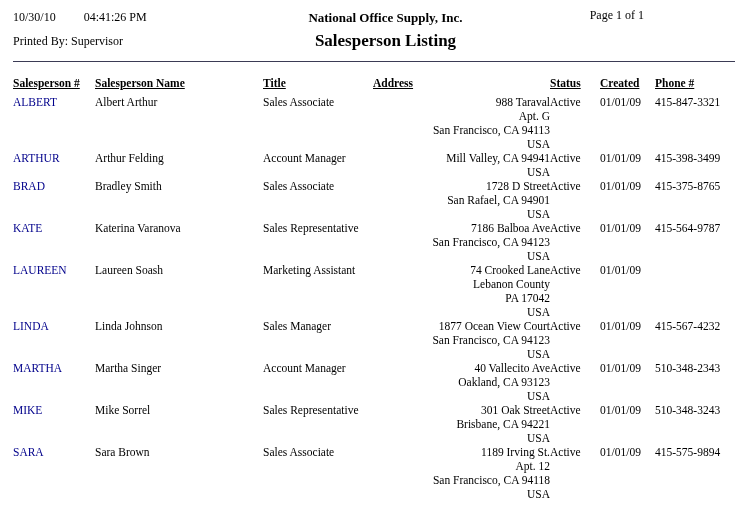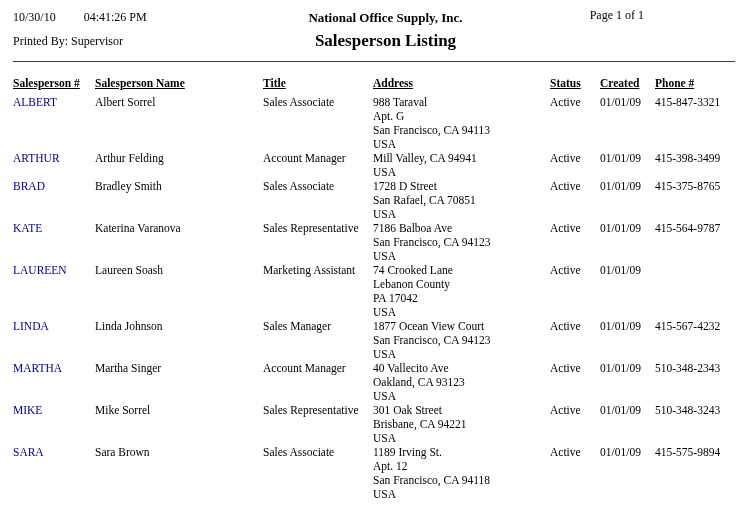--- a/index.html
+++ b/index.html
@@ -43,21 +43,21 @@
     font-weight:bold;
     padding:14px 0 5px 0;
   }
   .colhead span { text-decoration:underline; }
   .row { display:contents; }
   .cell { padding:0; vertical-align:top; }
   .cell-id {
     color:#00008B;
     font-weight:normal;
   }
-  .cell-address div { white-space:nowrap; }
+  .cell-address div { white-space:nowrap;text-align:right; }
 </style>
 </head>
 <body>
 
 <div class="page">
 
   <div class="report-header">
     <div class="hdr-left">
       <div class="datetime">
         <span>10/30/10</span>
@@ -82,21 +82,21 @@
       <div class="colhead"><span>Salesperson Name</span></div>
       <div class="colhead"><span>Title</span></div>
       <div class="colhead"><span>Address</span></div>
       <div class="colhead"><span>Status</span></div>
       <div class="colhead"><span>Created</span></div>
       <div class="colhead"><span>Phone #</span></div>
     </div>
     <div style="display:contents" id="table-body">
   <div class="row">
     <div class="cell cell-id">ALBERT</div>
-    <div class="cell">Albert Sorrel</div>
+    <div class="cell">Albert Arthur</div>
     <div class="cell">Sales Associate</div>
     <div class="cell cell-address">
             <div>988 Taraval</div>
             <div>Apt. G</div>
             <div>San Francisco, CA 94113</div>
             <div>USA</div>
           </div>
     <div class="cell">Active</div>
     <div class="cell">01/01/09</div>
     <div class="cell">415-847-3321</div>
@@ -114,21 +114,21 @@
     <div class="cell">01/01/09</div>
     <div class="cell">415-398-3499</div>
   </div>
 
   <div class="row">
     <div class="cell cell-id">BRAD</div>
     <div class="cell">Bradley Smith</div>
     <div class="cell">Sales Associate</div>
     <div class="cell cell-address">
             <div>1728 D Street</div>
-            <div>San Rafael, CA 70851</div>
+            <div>San Rafael, CA 94901</div>
             <div>USA</div>
           </div>
     <div class="cell">Active</div>
     <div class="cell">01/01/09</div>
     <div class="cell">415-375-8765</div>
   </div>
 
   <div class="row">
     <div class="cell cell-id">KATE</div>
     <div class="cell">Katerina Varanova</div>

